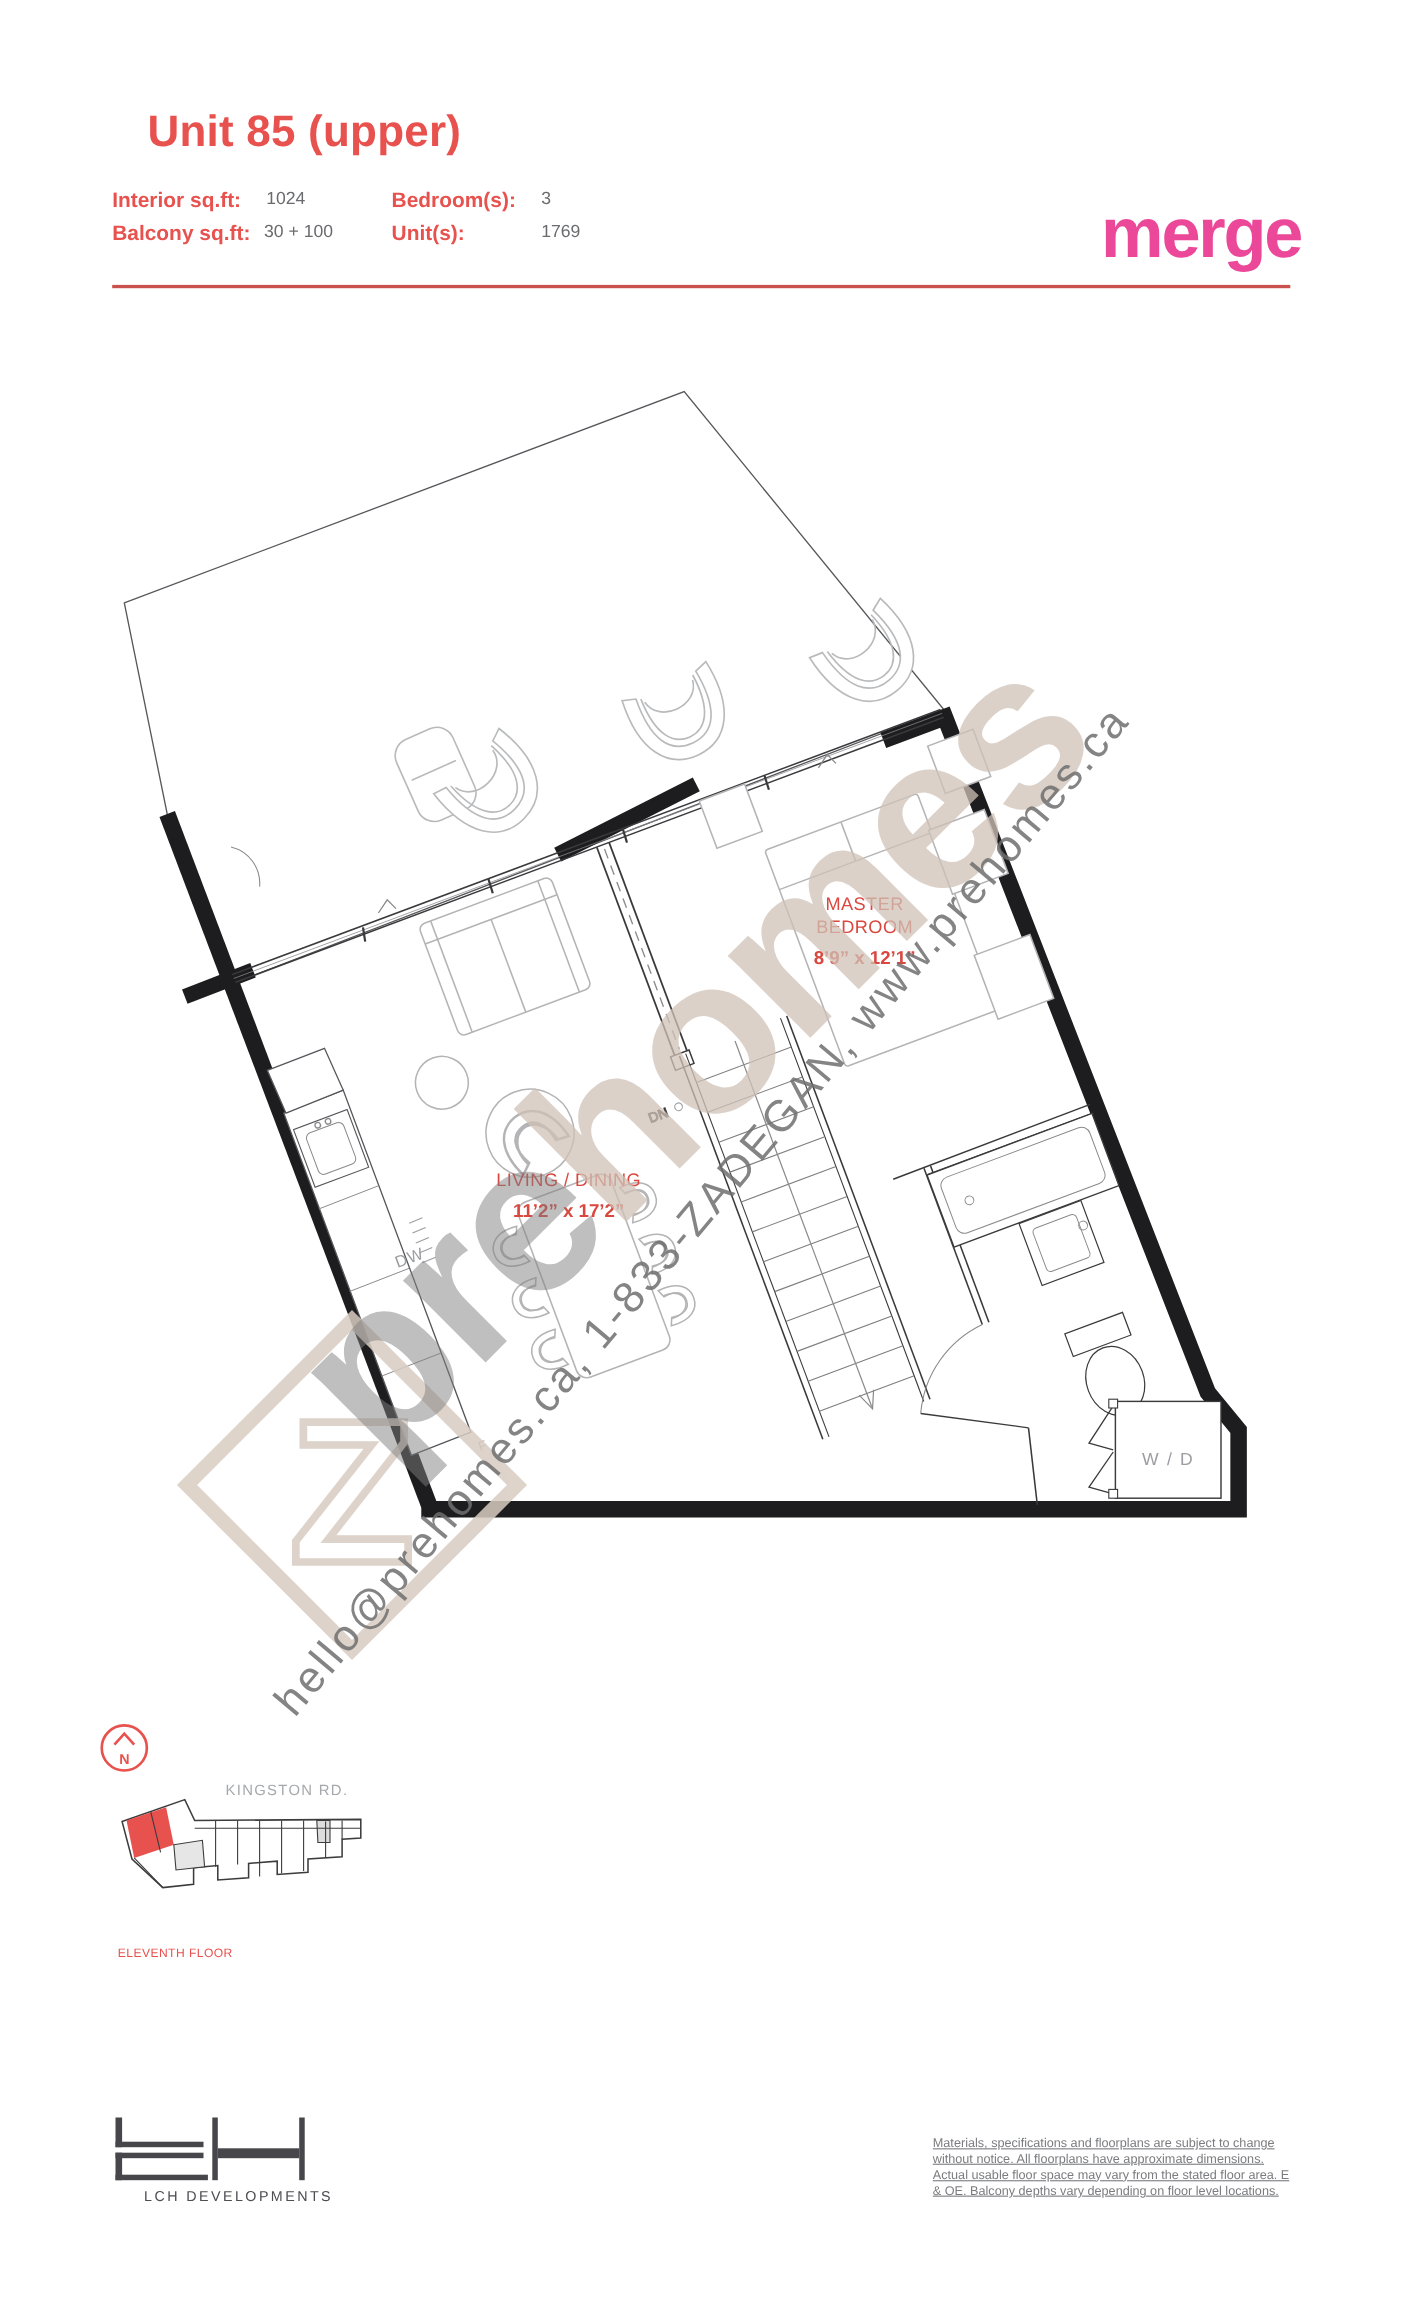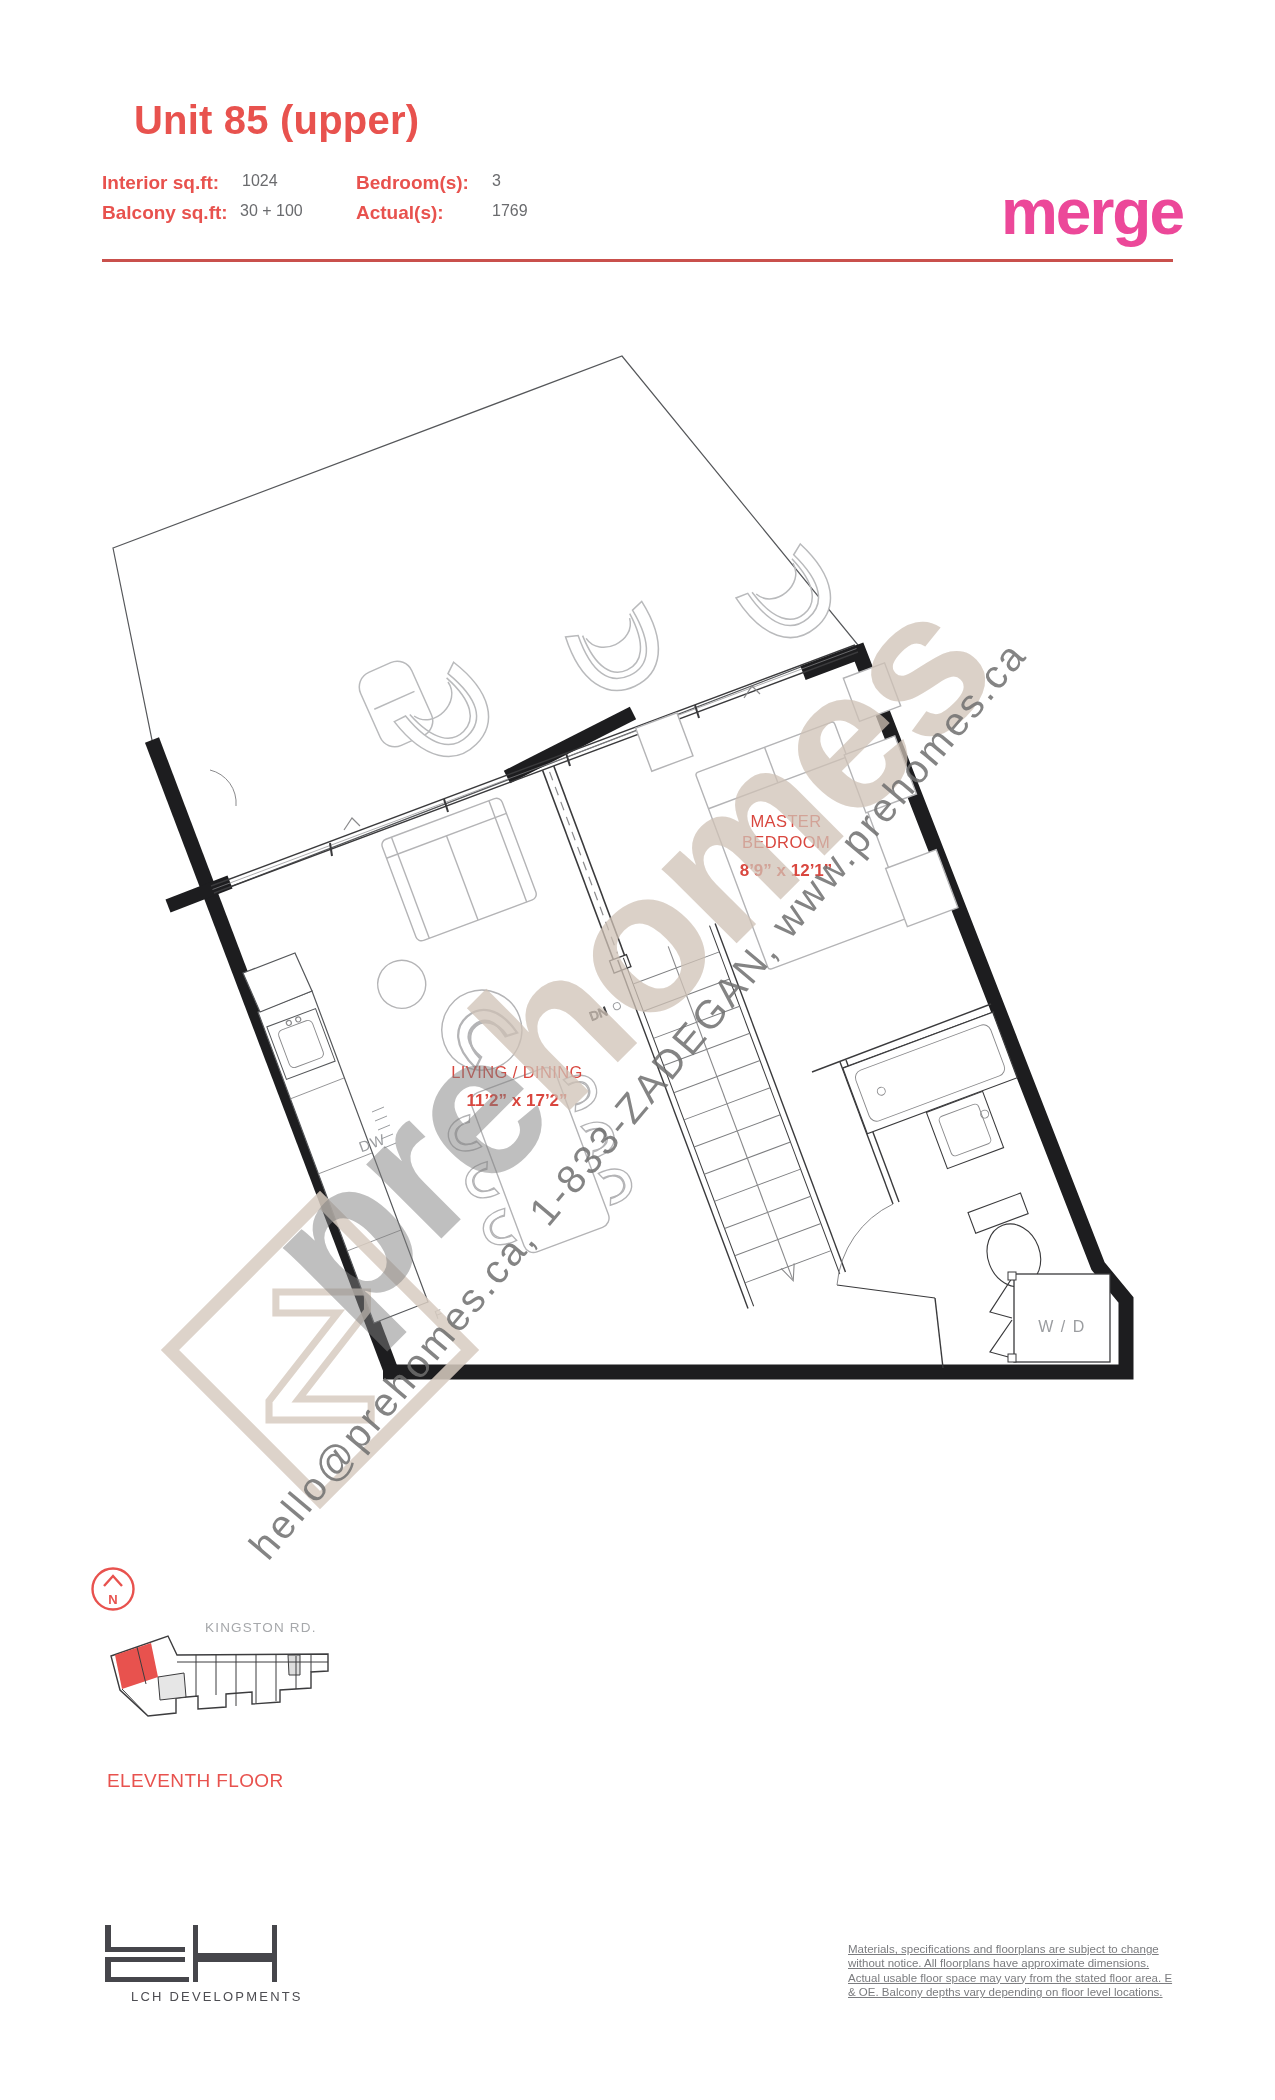--- a/index.html
+++ b/index.html
@@ -5,40 +5,40 @@
   html,body{margin:0;padding:0;background:#fff;}
   body{width:1275px;height:2100px;position:relative;font-family:"Liberation Sans","DejaVu Sans",sans-serif;overflow:hidden;}
   .abs{position:absolute;}
   
   #page-title{left:102px;top:98px;font-size:40px;font-weight:bold;color:#e8524e;letter-spacing:.2px;margin-left:32px;}
   .spec-label{font-size:19px;font-weight:bold;color:#e8524e;}
   .spec-value{font-size:16px;color:#6a6b6e;}
   #brand-logo{top:180px;right:92px;font-size:64px;font-weight:bold;color:#ec4899;letter-spacing:-2px;line-height:1;}
   #header-rule{left:102px;top:259px;width:1071px;height:3px;background:#c9504c;}
   
-  #floor-label{left:107px;top:1770px;font-size:19px;color:#e8524e;letter-spacing:.4px;}
+  #floor-label{left:107px;top:1770px;font-size:11px;color:#e8524e;letter-spacing:.4px;}
   #developer-name{left:103px;top:1989px;font-size:13px;color:#4d4d52;letter-spacing:2.2px;margin-left:28px;}
   #disclaimer{left:848px;top:1942px;width:332px;font-size:11.5px;line-height:1.25;color:#7b7c7f;text-decoration:underline;}
   svg text{font-family:"Liberation Sans","DejaVu Sans",sans-serif;}
   .roomname{fill:#d9473f;font-size:16.5px;letter-spacing:.4px;}
   .roomdims{fill:#d9473f;font-size:17px;font-weight:bold;}
   .graylabel{fill:#9b9da0;}
 </style>
 </head>
 <body>
 
 <div class="abs" id="page-title">Unit 85 (upper)</div>
 
 <span class="abs spec-label" style="left:102px;top:172px">Interior sq.ft:</span>
 <span class="abs spec-value" style="left:242px;top:172px">1024</span>
 <span class="abs spec-label" style="left:356px;top:172px">Bedroom(s):</span>
 <span class="abs spec-value" style="left:492px;top:172px">3</span>
 <span class="abs spec-label" style="left:102px;top:202px">Balcony sq.ft:</span>
 <span class="abs spec-value" style="left:240px;top:202px">30 + 100</span>
-<span class="abs spec-label" style="left:356px;top:202px">Actual(s):</span>
+<span class="abs spec-label" style="left:356px;top:202px">Unit(s):</span>
 <span class="abs spec-value" style="left:492px;top:202px">1769</span>
 
 <div class="abs" id="brand-logo">merge</div>
 <div class="abs" id="header-rule"></div>
 
 <svg class="abs" style="left:0;top:0" width="1275" height="2100" viewBox="0 0 1275 2100">
 
   <defs>
 
     <g id="tubchair">

